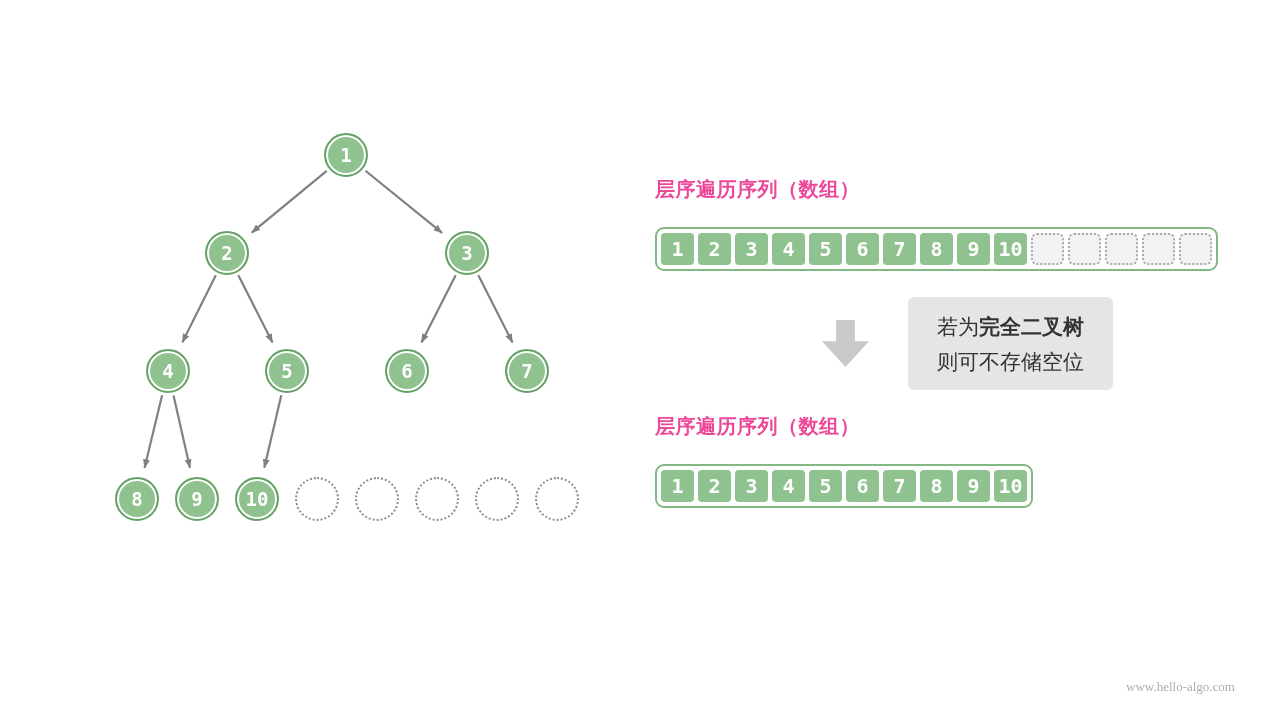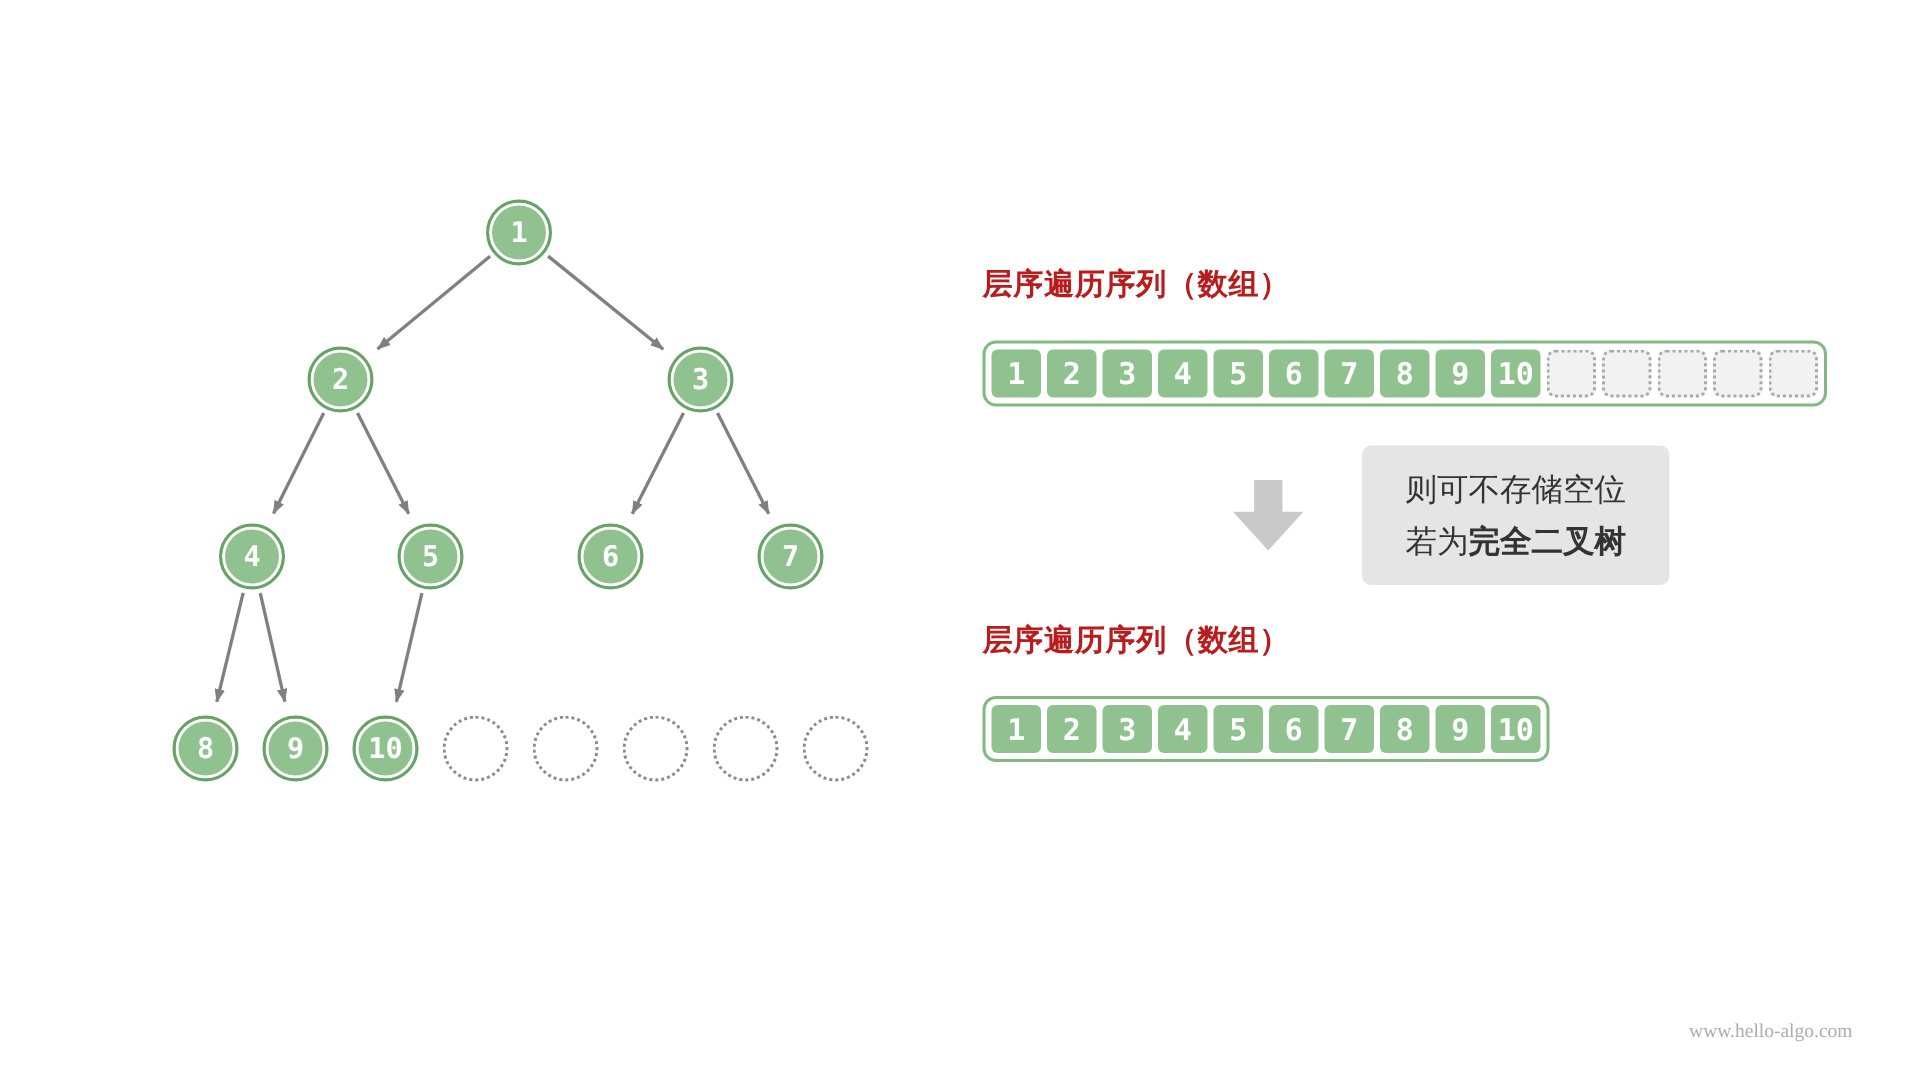--- a/index.html
+++ b/index.html
@@ -26,21 +26,21 @@
     display:flex;align-items:center;justify-content:center;
     color:#ffffff;font-family:"DejaVu Sans Mono", monospace;
     font-weight:bold;font-size:19px;
   }
   .tnode.empty{
     background:#ffffff;border:2px dotted var(--empty-dot);box-shadow:none;
   }
 
   
   .label{
-    position:absolute;font-size:20px;font-weight:700;color:#b91c1c;
+    position:absolute;font-size:20px;font-weight:700;color:#ec4899;
     letter-spacing:0.5px;
   }
   .label-1{left:655px;top:176px;}
   .label-2{left:655px;top:413px;}
 
   
   .array{
     position:absolute;display:inline-flex;gap:4px;align-items:center;
     padding:4px;border:2px solid var(--array-border);border-radius:9px;
     background:#ffffff;
@@ -137,24 +137,24 @@
       <div class="cell empty"></div>
       <div class="cell empty"></div>
       <div class="cell empty"></div>
       <div class="cell empty"></div>
       <div class="cell empty"></div>
     </div>
 
   <div class="block-arrow"></div>
 
   <div class="note">
-    <div>则可不存储空位</div>
     <div>
       <span>若为</span><b>完全二叉树</b>
     </div>
+    <div>则可不存储空位</div>
   </div>
 
   <div class="label label-2">层序遍历序列（数组）</div>
 
   <div class="array array-2" id="array-2">
       <div class="cell">1</div>
       <div class="cell">2</div>
       <div class="cell">3</div>
       <div class="cell">4</div>
       <div class="cell">5</div>

